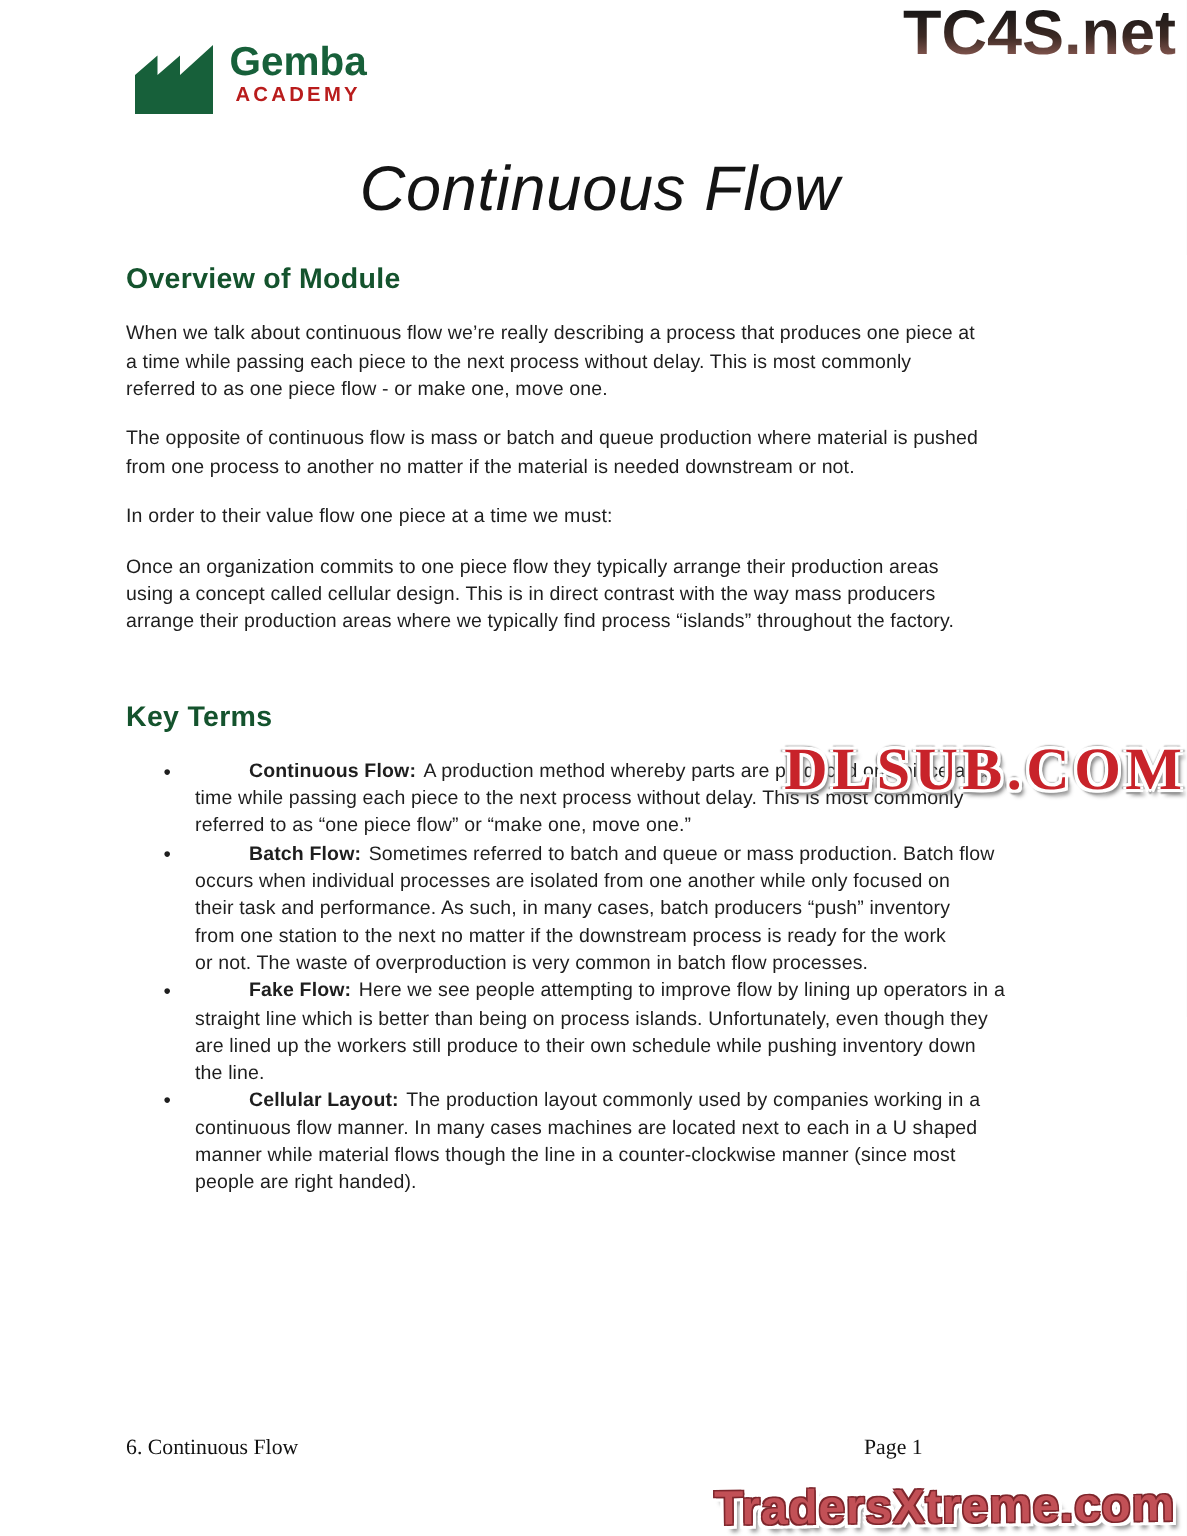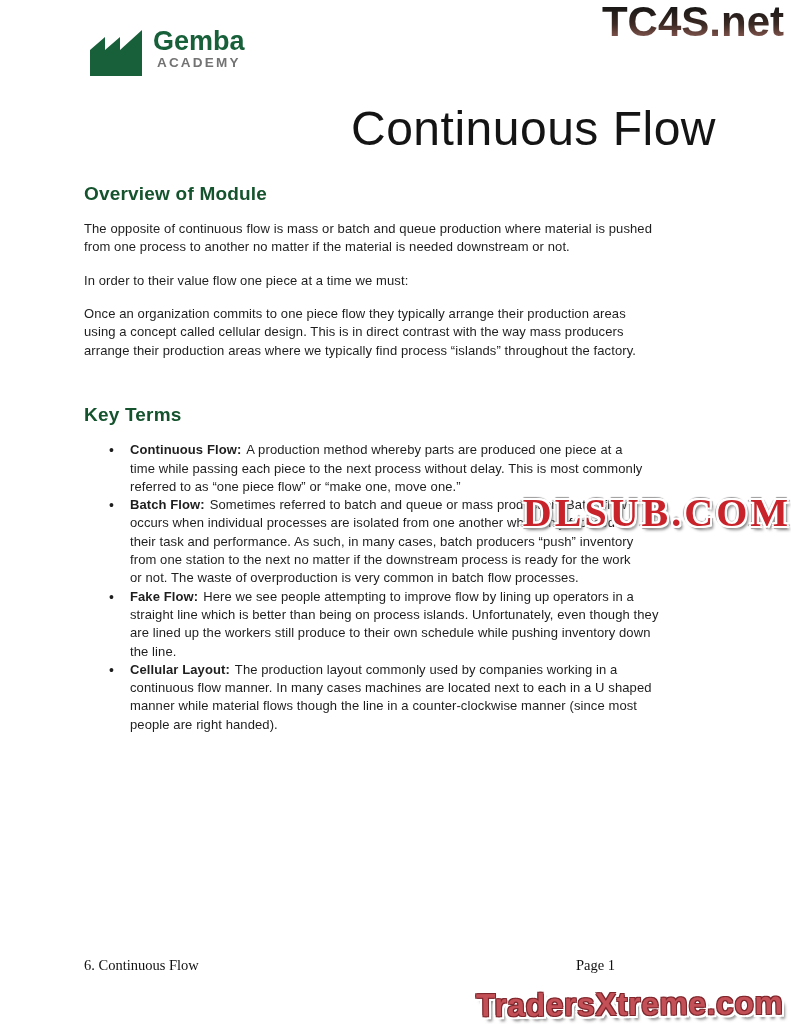--- a/index.html
+++ b/index.html
@@ -28,33 +28,34 @@
     height: 48px;
     text-align: center;
   }
   .logo svg { display: block; margin-top: 2px; }
   .logo-text { margin-left: 7px; line-height: 1; }
   .logo-name {
     font-size: 27px; font-weight: bold; color: #17603A;
     letter-spacing: 0px; display: block;
   }
   .logo-sub {
-    font-size: 13.5px; font-weight: bold; color: #737373;
+    font-size: 13.5px; font-weight: bold; color: #b91c1c;
     letter-spacing: 2.2px; display: block; margin-top: 1px;
   }
 
   
   h1.doc-title {
     margin: 27px 0 0 0;
-    font-size: 48px; font-weight: 400;
+    font-size: 42px; font-weight: 400;
     letter-spacing: 0.5px;
     color: #141414;
-    text-align: right;
+    text-align: center;
     font-family: "Liberation Sans", sans-serif;
     line-height: 1.1;
+    font-style: italic;
   }
   h2.section-heading {
     margin: 27px 0 0 0;
     font-size: 19px; font-weight: bold;
     color: #14532d;
     letter-spacing: 0.2px;
   }
   h2.key-terms { margin-top: 44px; }
 
   
@@ -86,21 +87,21 @@
     font-size: 13px; line-height: 18.3px;
     color: #1e1e1e;
     white-space: pre-line;
     letter-spacing: 0.1px;
   }
   ul.terms li::before {
     content: "\2022";
     position: absolute; left: 25px; top: 0;
     font-size: 14px;
   }
-  ul.terms .term { font-weight: bold; margin-right: 5px; white-space: normal; }
+  ul.terms .term { font-weight: bold; margin-right: 5px; white-space: normal; margin-left: 36px; }
 
   
   .footer {
     position: absolute; top: 957px; left: 84px; right: 0;
     font-family: "Liberation Serif", serif;
     font-size: 14.5px; color: #111;
   }
   .footer .footer-right { position: absolute; left: 492px; top: 0; }
 
   
@@ -164,20 +165,23 @@
       <span class="logo-text">
           <span class="logo-name">Gemba</span>
           <span class="logo-sub">ACADEMY</span>
         </span>
     </div>
 
     <h1 class="doc-title">Continuous Flow</h1>
 
     <h2 class="section-heading">Overview of Module</h2>
 
+    <p class="doc-text para">When we talk about continuous flow we’re really describing a process that produces one piece at
+a time while passing each piece to the next process without delay.  This is most commonly
+referred to as one piece flow - or make one, move one.</p>
     <p class="doc-text para">The opposite of continuous flow is mass or batch and queue production where material is pushed
 from one process to another no matter if the material is needed downstream or not.</p>
     <p class="doc-text para">In order to their value flow one piece at a time we must:</p>
 
 
     <p class="doc-text para">Once an organization commits to one piece flow they typically arrange their production areas
 using a concept called cellular design.  This is in direct contrast with the way mass producers
 arrange their production areas where we typically find process “islands” throughout the factory.</p>
 
     <h2 class="section-heading key-terms">Key Terms</h2>

